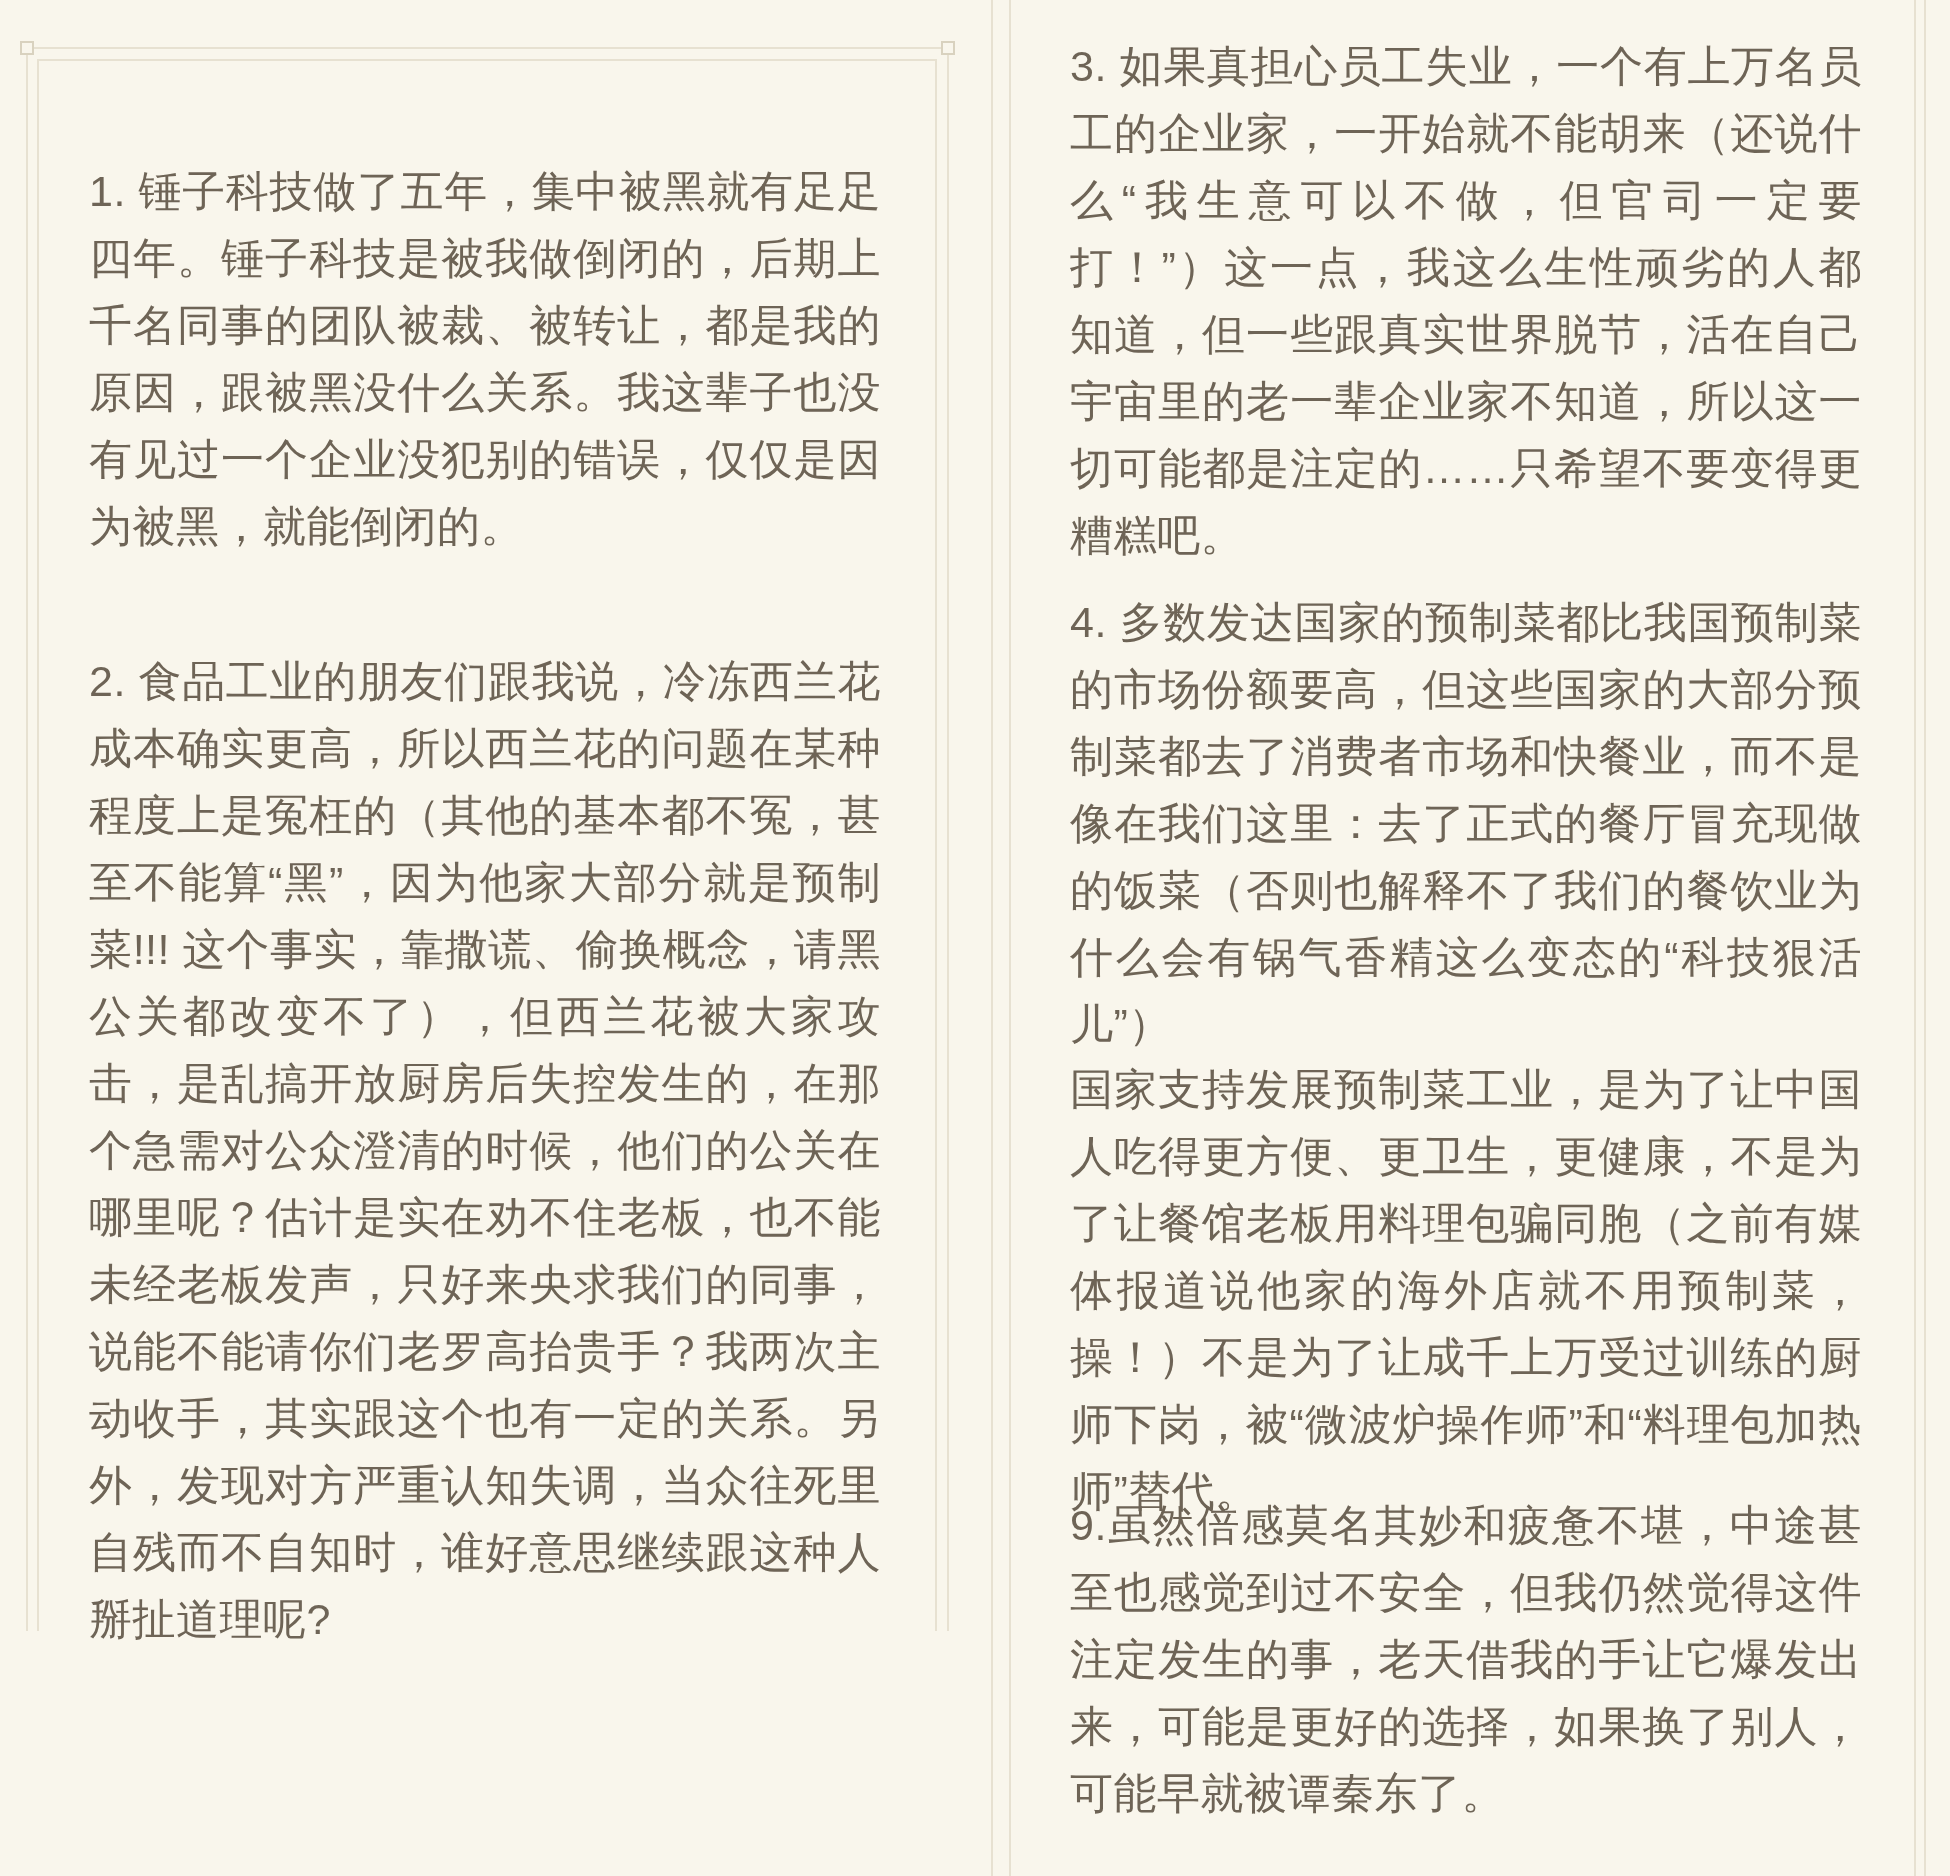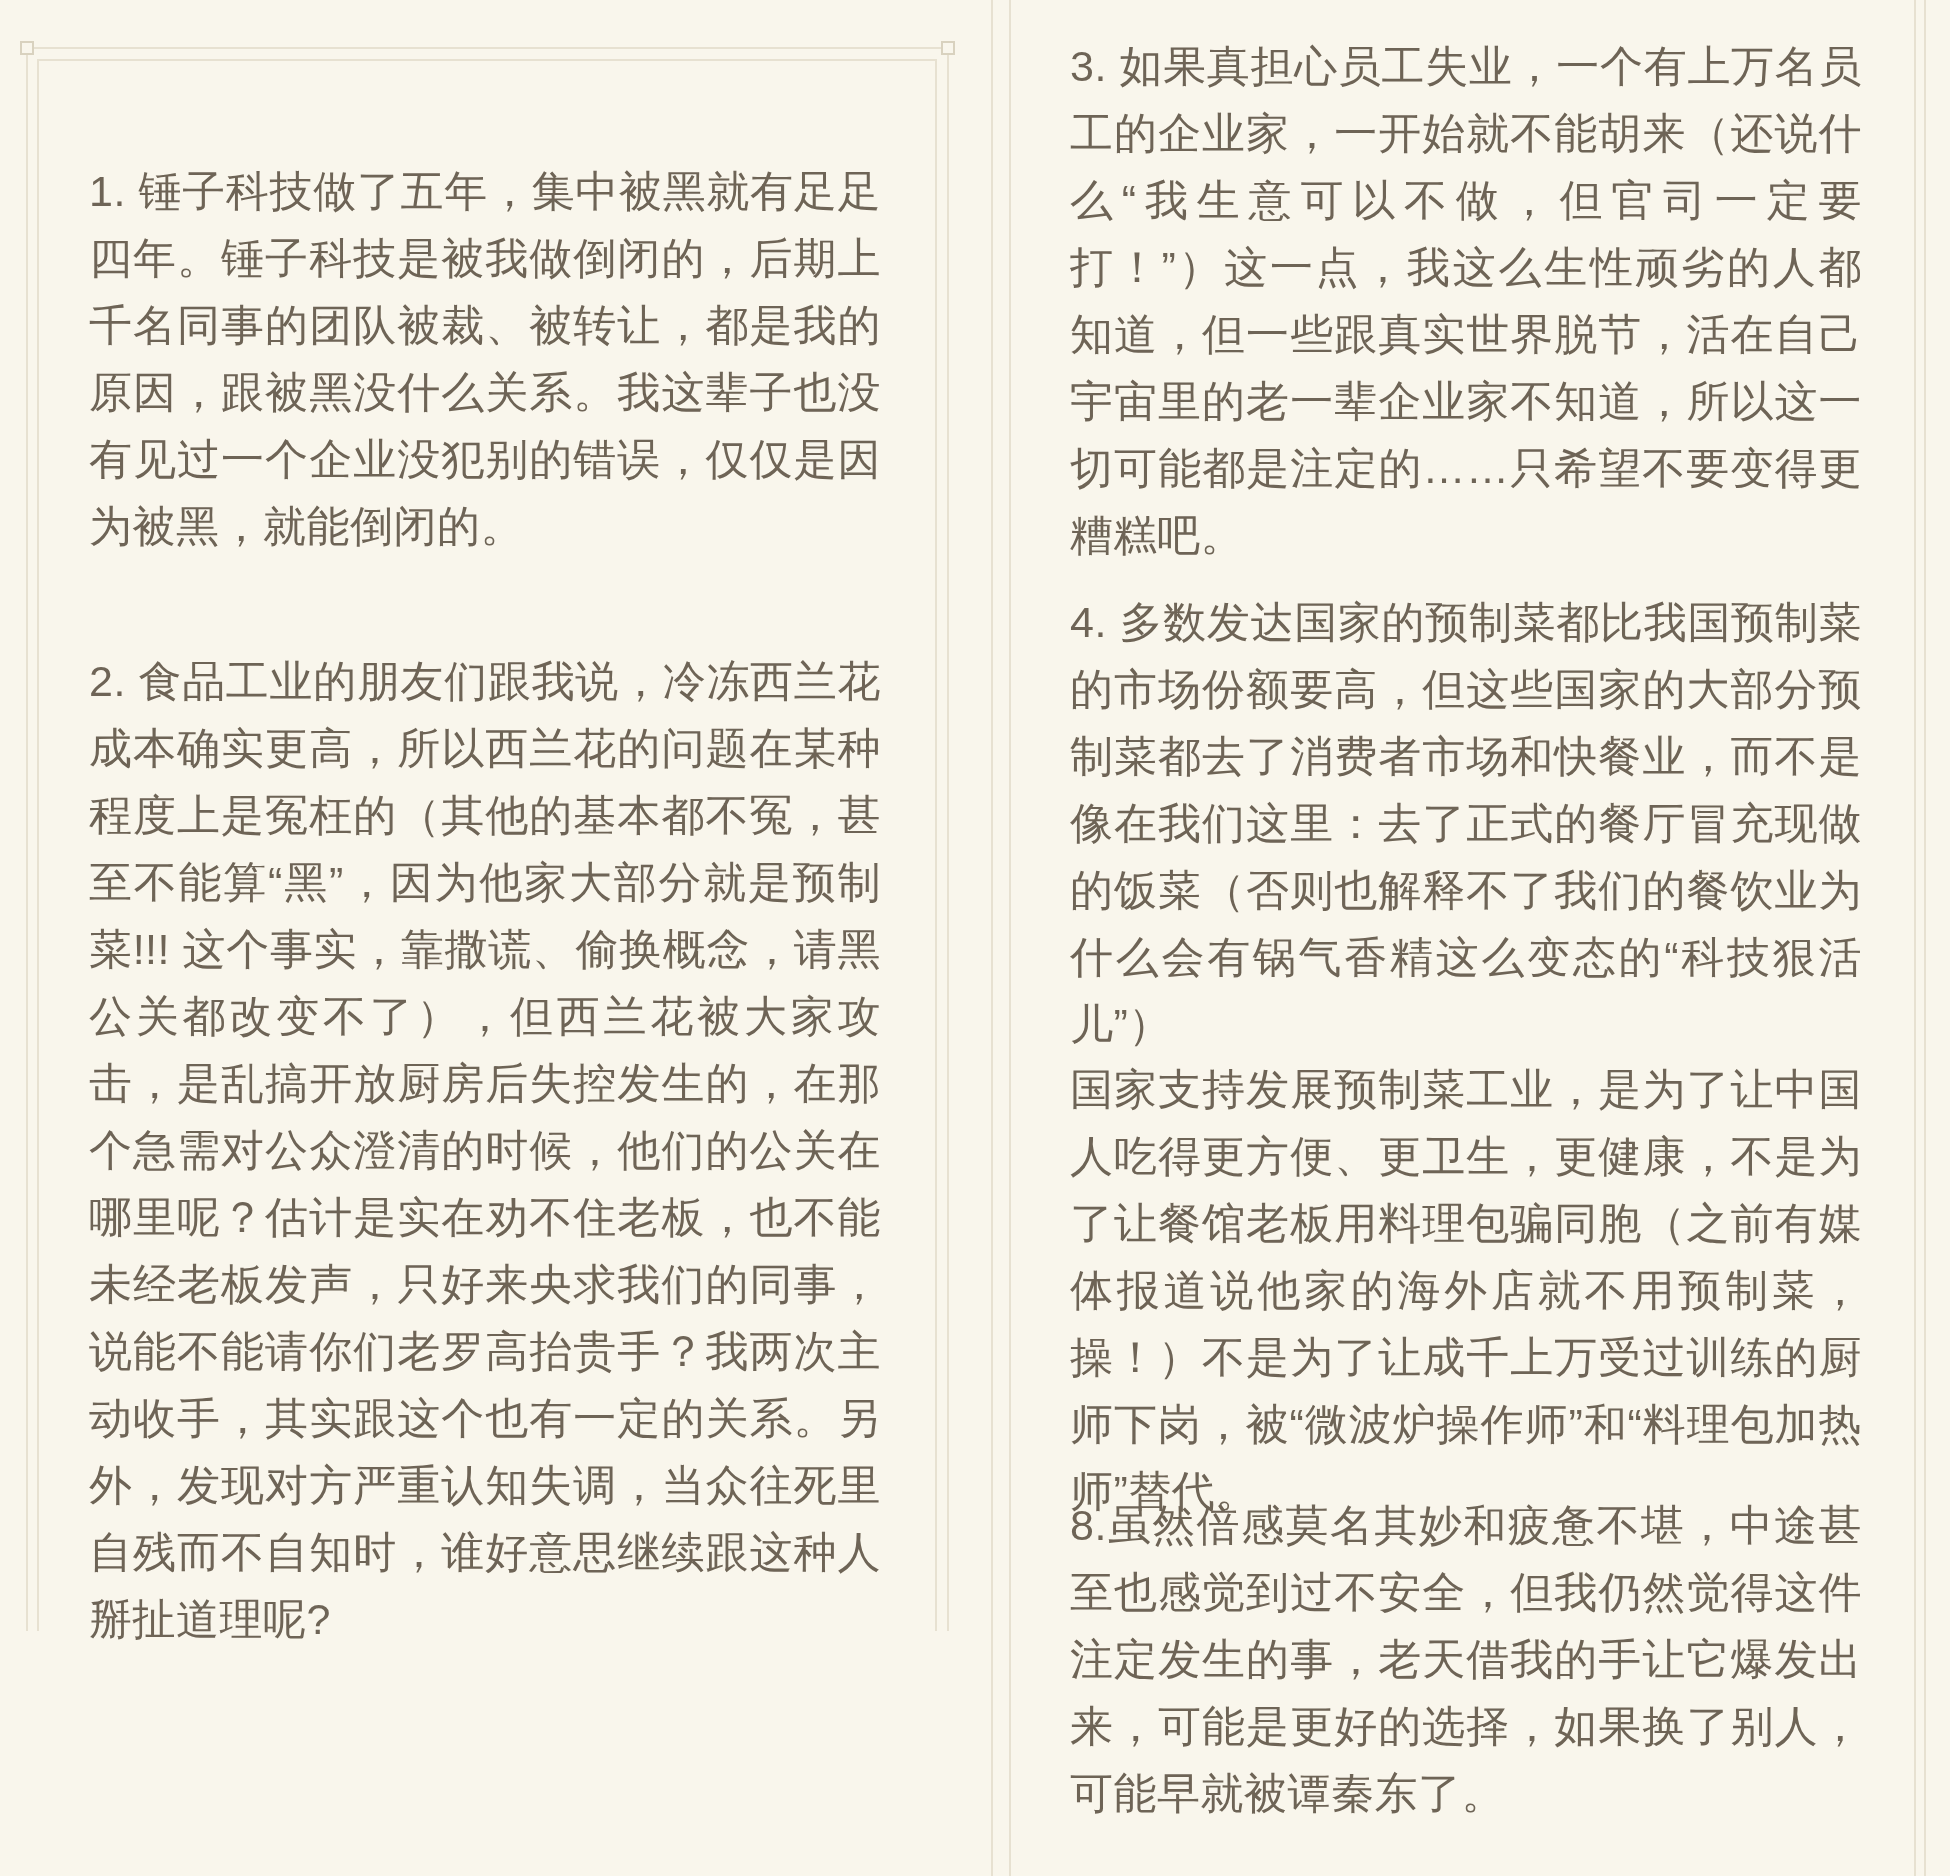--- a/index.html
+++ b/index.html
@@ -77,17 +77,17 @@
 
   <div class="col-left">
     <div class="para p1">1. 锤子科技做了五年，集中被黑就有足足四年。锤子科技是被我做倒闭的，后期上千名同事的团队被裁、被转让，都是我的原因，跟被黑没什么关系。我这辈子也没有见过一个企业没犯别的错误，仅仅是因为被黑，就能倒闭的。</div>
     <div class="para p2">2. 食品工业的朋友们跟我说，冷冻西兰花成本确实更高，所以西兰花的问题在某种程度上是冤枉的（其他的基本都不冤，甚至不能算“黑”，因为他家大部分就是预制菜!!! 这个事实，靠撒谎、偷换概念，请黑公关都改变不了），但西兰花被大家攻击，是乱搞开放厨房后失控发生的，在那个急需对公众澄清的时候，他们的公关在哪里呢？估计是实在劝不住老板，也不能未经老板发声，只好来央求我们的同事，说能不能请你们老罗高抬贵手？我两次主动收手，其实跟这个也有一定的关系。另外，发现对方严重认知失调，当众往死里自残而不自知时，谁好意思继续跟这种人掰扯道理呢?</div>
   </div>
 
   <div class="col-right">
     <div class="para p3">3. 如果真担心员工失业，一个有上万名员工的企业家，一开始就不能胡来（还说什么“我生意可以不做，但官司一定要打！”）这一点，我这么生性顽劣的人都知道，但一些跟真实世界脱节，活在自己宇宙里的老一辈企业家不知道，所以这一切可能都是注定的……只希望不要变得更糟糕吧。</div>
     <div class="para p4a">4. 多数发达国家的预制菜都比我国预制菜的市场份额要高，但这些国家的大部分预制菜都去了消费者市场和快餐业，而不是像在我们这里：去了正式的餐厅冒充现做的饭菜（否则也解释不了我们的餐饮业为什么会有锅气香精这么变态的“科技狠活儿”）</div>
     <div class="para p4b">国家支持发展预制菜工业，是为了让中国人吃得更方便、更卫生，更健康，不是为了让餐馆老板用料理包骗同胞（之前有媒体报道说他家的海外店就不用预制菜，操！）不是为了让成千上万受过训练的厨师下岗，被“微波炉操作师”和“料理包加热师”替代。</div>
-    <div class="para p5">8.虽然倍感莫名其妙和疲惫不堪，中途甚至也感觉到过不安全，但我仍然觉得这件注定发生的事，老天借我的手让它爆发出来，可能是更好的选择，如果换了别人，可能早就被谭秦东了。</div>
+    <div class="para p5">9.虽然倍感莫名其妙和疲惫不堪，中途甚至也感觉到过不安全，但我仍然觉得这件注定发生的事，老天借我的手让它爆发出来，可能是更好的选择，如果换了别人，可能早就被谭秦东了。</div>
   </div>
 
 </div>
 
 
 </body></html>

